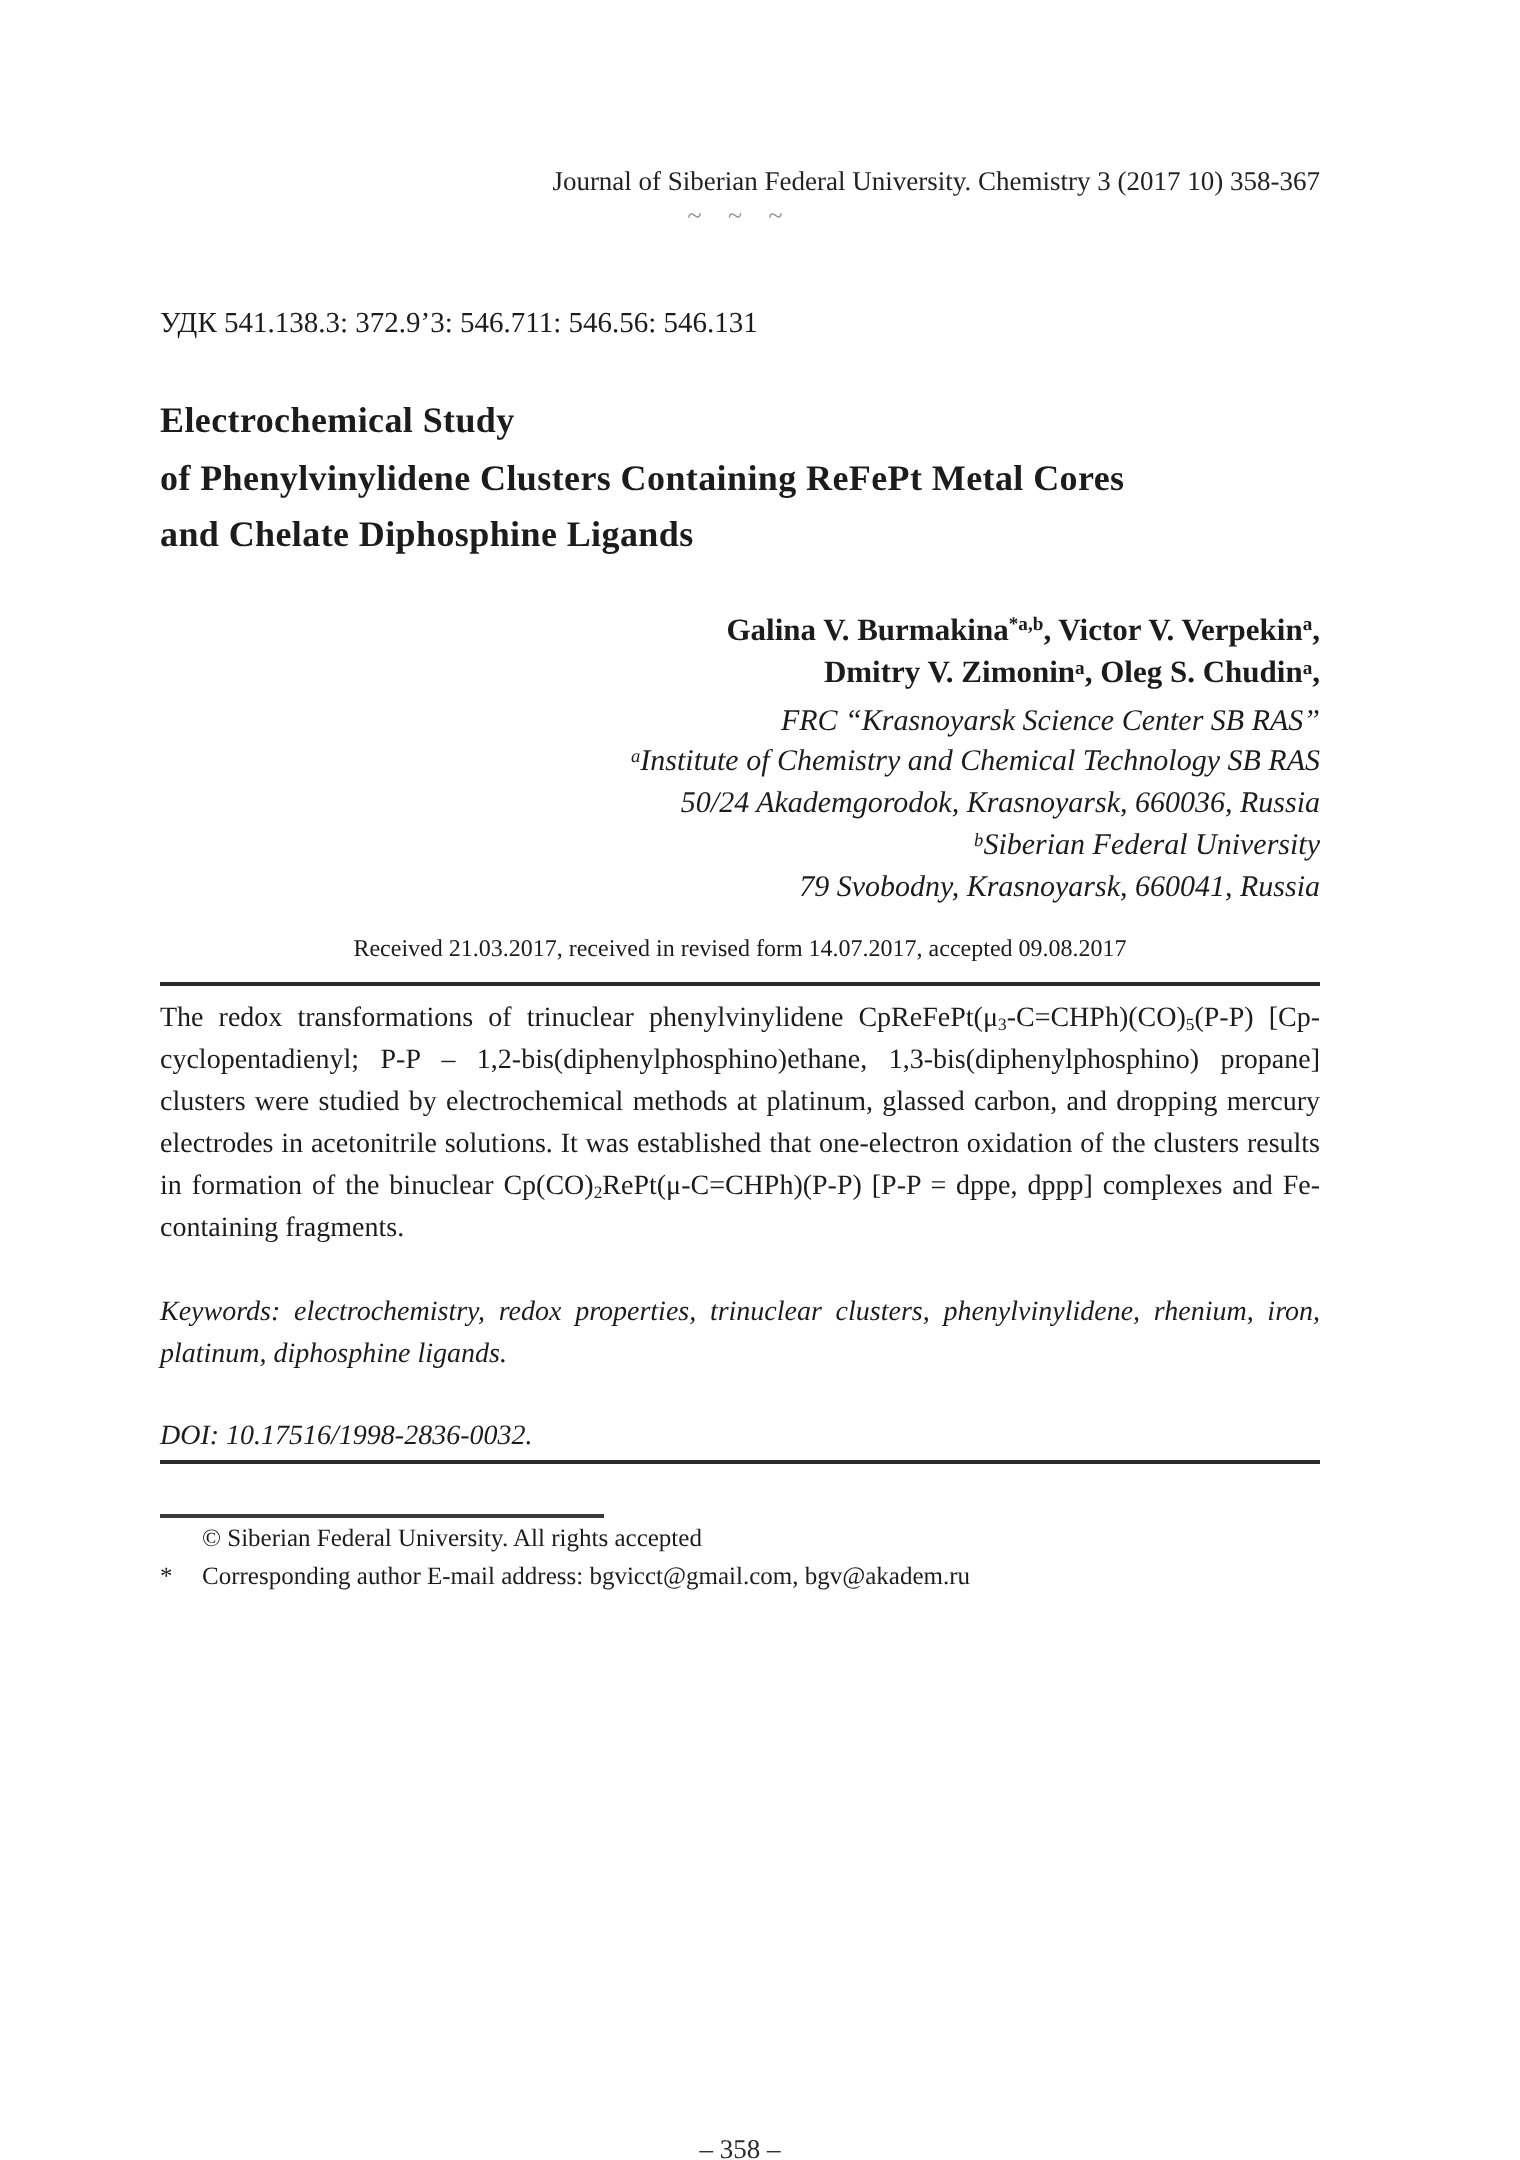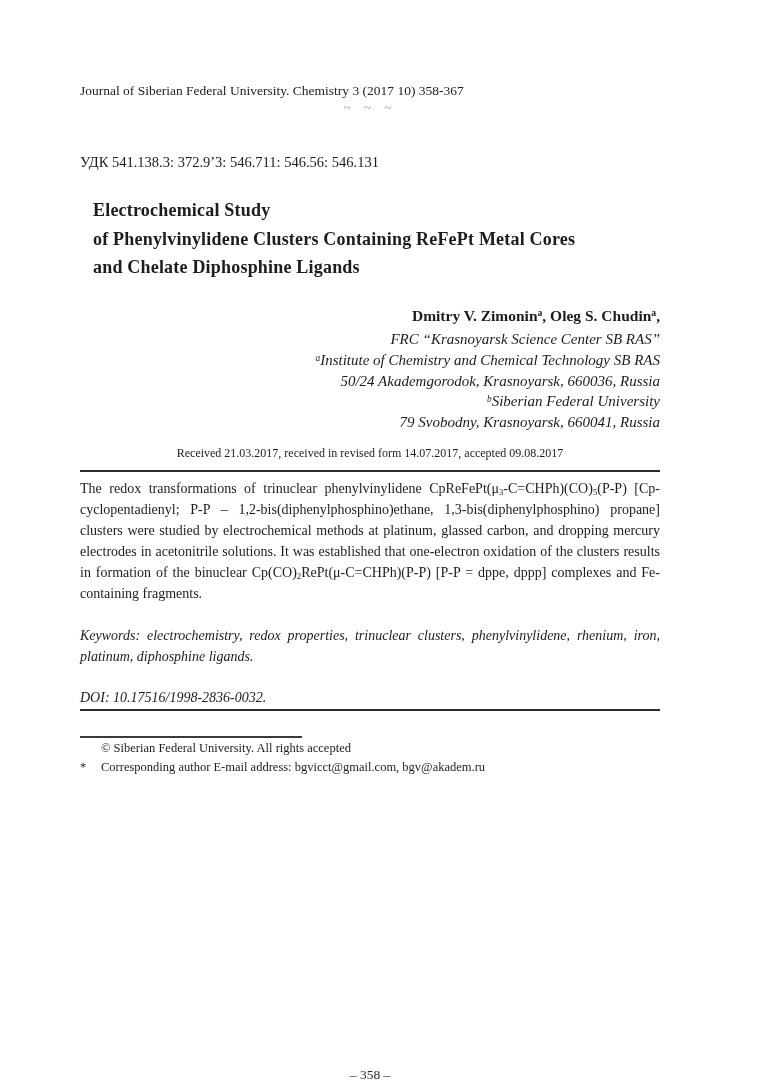--- a/index.html
+++ b/index.html
@@ -14,21 +14,21 @@
     position: relative;
     width: 760px; height: 1080px;
     background: #ffffff;
   }
   .content {
     padding-left: 80px;
     padding-right: 100px;
   }
   .journal-header {
     margin-top: 84px;
-    text-align: left;
+    text-align: right;
     font-size: 13.5px;
     line-height: 14px;
     color: #222;
   }
   .tildes {
     margin-top: 4px;
     text-align: center;
     font-size: 13px;
     line-height: 12px;
     letter-spacing: 5px;
@@ -39,21 +39,21 @@
     font-size: 14.5px;
     line-height: 16px;
   }
   .title {
     margin-top: 26px;
     font-size: 18px;
     font-weight: bold;
     line-height: 28.5px;
     letter-spacing: 0.2px;
   }
-  .title .t-line { display: block; margin-left: 13px; }
+  .title .t-line { display: block; }
   .authors {
     margin-top: 23px;
     text-align: right;
     font-size: 15.5px;
     font-weight: bold;
     line-height: 21.5px;
   }
   .affiliations {
     margin-top: 3px;
     text-align: right;
@@ -151,20 +151,21 @@
 
     <div class="udc">УДК 541.138.3: 372.9’3: 546.711: 546.56: 546.131</div>
 
     <h1 class="title">
       <span class="t-line">Electrochemical Study</span>
       <span class="t-line">of Phenylvinylidene Clusters Containing ReFePt Metal Cores</span>
       <span class="t-line">and Chelate Diphosphine Ligands</span>
     </h1>
 
     <div class="authors">
+      <div class="author-line">Galina V. Burmakina<sup>*a,b</sup>, Victor V. Verpekin<sup>a</sup>,</div>
       <div class="author-line">Dmitry V. Zimonin<sup>a</sup>, Oleg S. Chudin<sup>a</sup>,</div>
     </div>
 
     <div class="affiliations">
       <div class="affil-line">FRC “Krasnoyarsk Science Center SB RAS”</div>
       <div class="affil-line"><sup>a</sup>Institute of Chemistry and Chemical Technology SB RAS</div>
       <div class="affil-line">50/24 Akademgorodok, Krasnoyarsk, 660036, Russia</div>
       <div class="affil-line"><sup>b</sup>Siberian Federal University</div>
       <div class="affil-line">79 Svobodny, Krasnoyarsk, 660041, Russia</div>
     </div>

